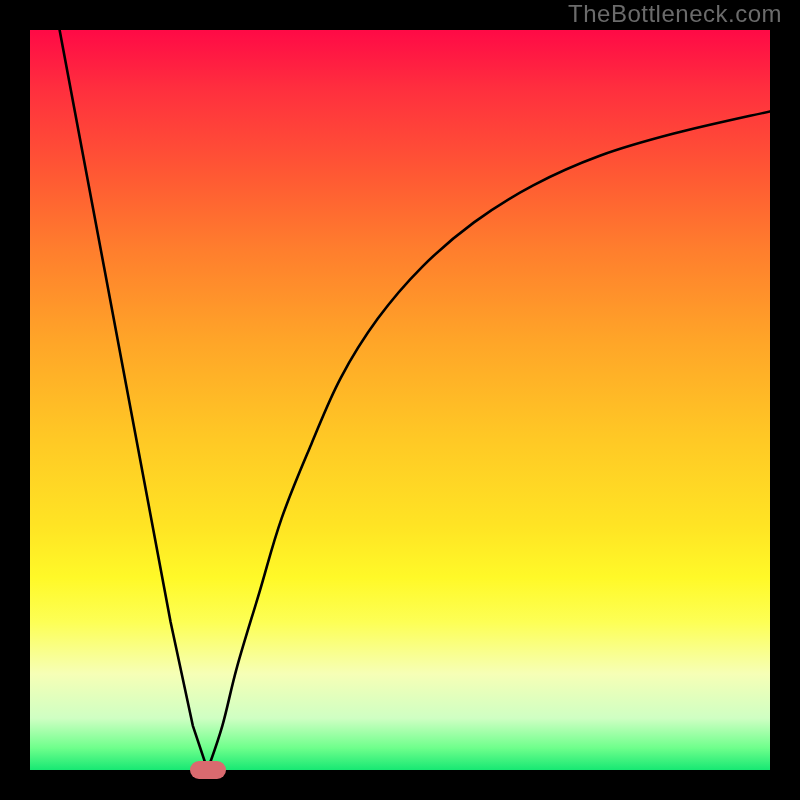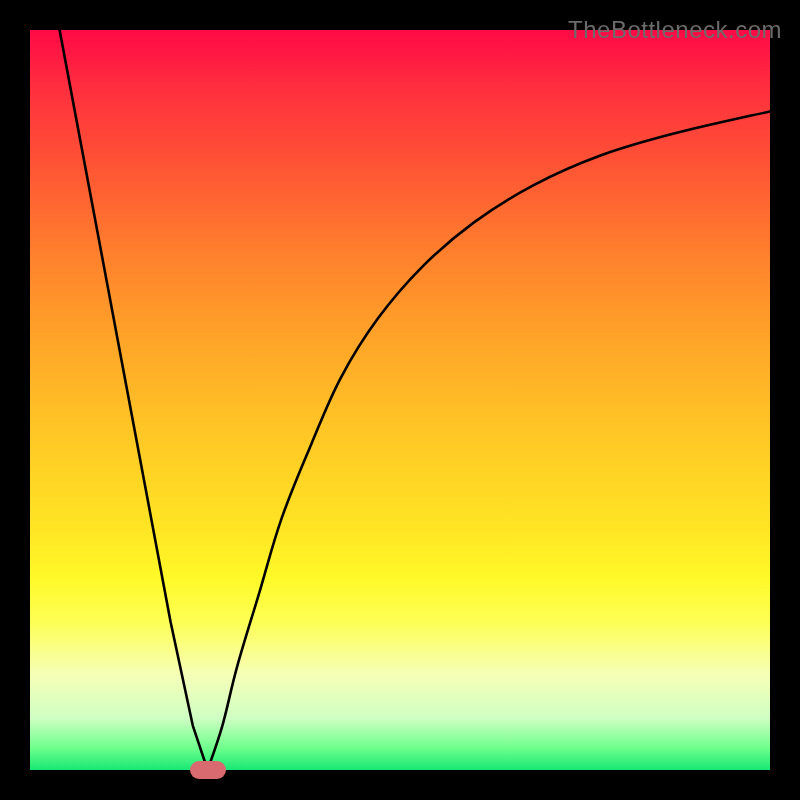--- a/index.html
+++ b/index.html
@@ -12,21 +12,21 @@
     font-family: Arial, Helvetica, sans-serif;
   }
   .outer {
     position: relative;
     width: 800px;
     height: 800px;
     background: #000;
   }
   .watermark {
     position: absolute;
-    top: 16px;
+    top: 0px;
     right: 18px;
     color: #6b6b6b;
     font-size: 24px;
     font-weight: 500;
     letter-spacing: 0.5px;
     z-index: 10;
   }
   .plot-area {
     position: absolute;
     left: 30px;

